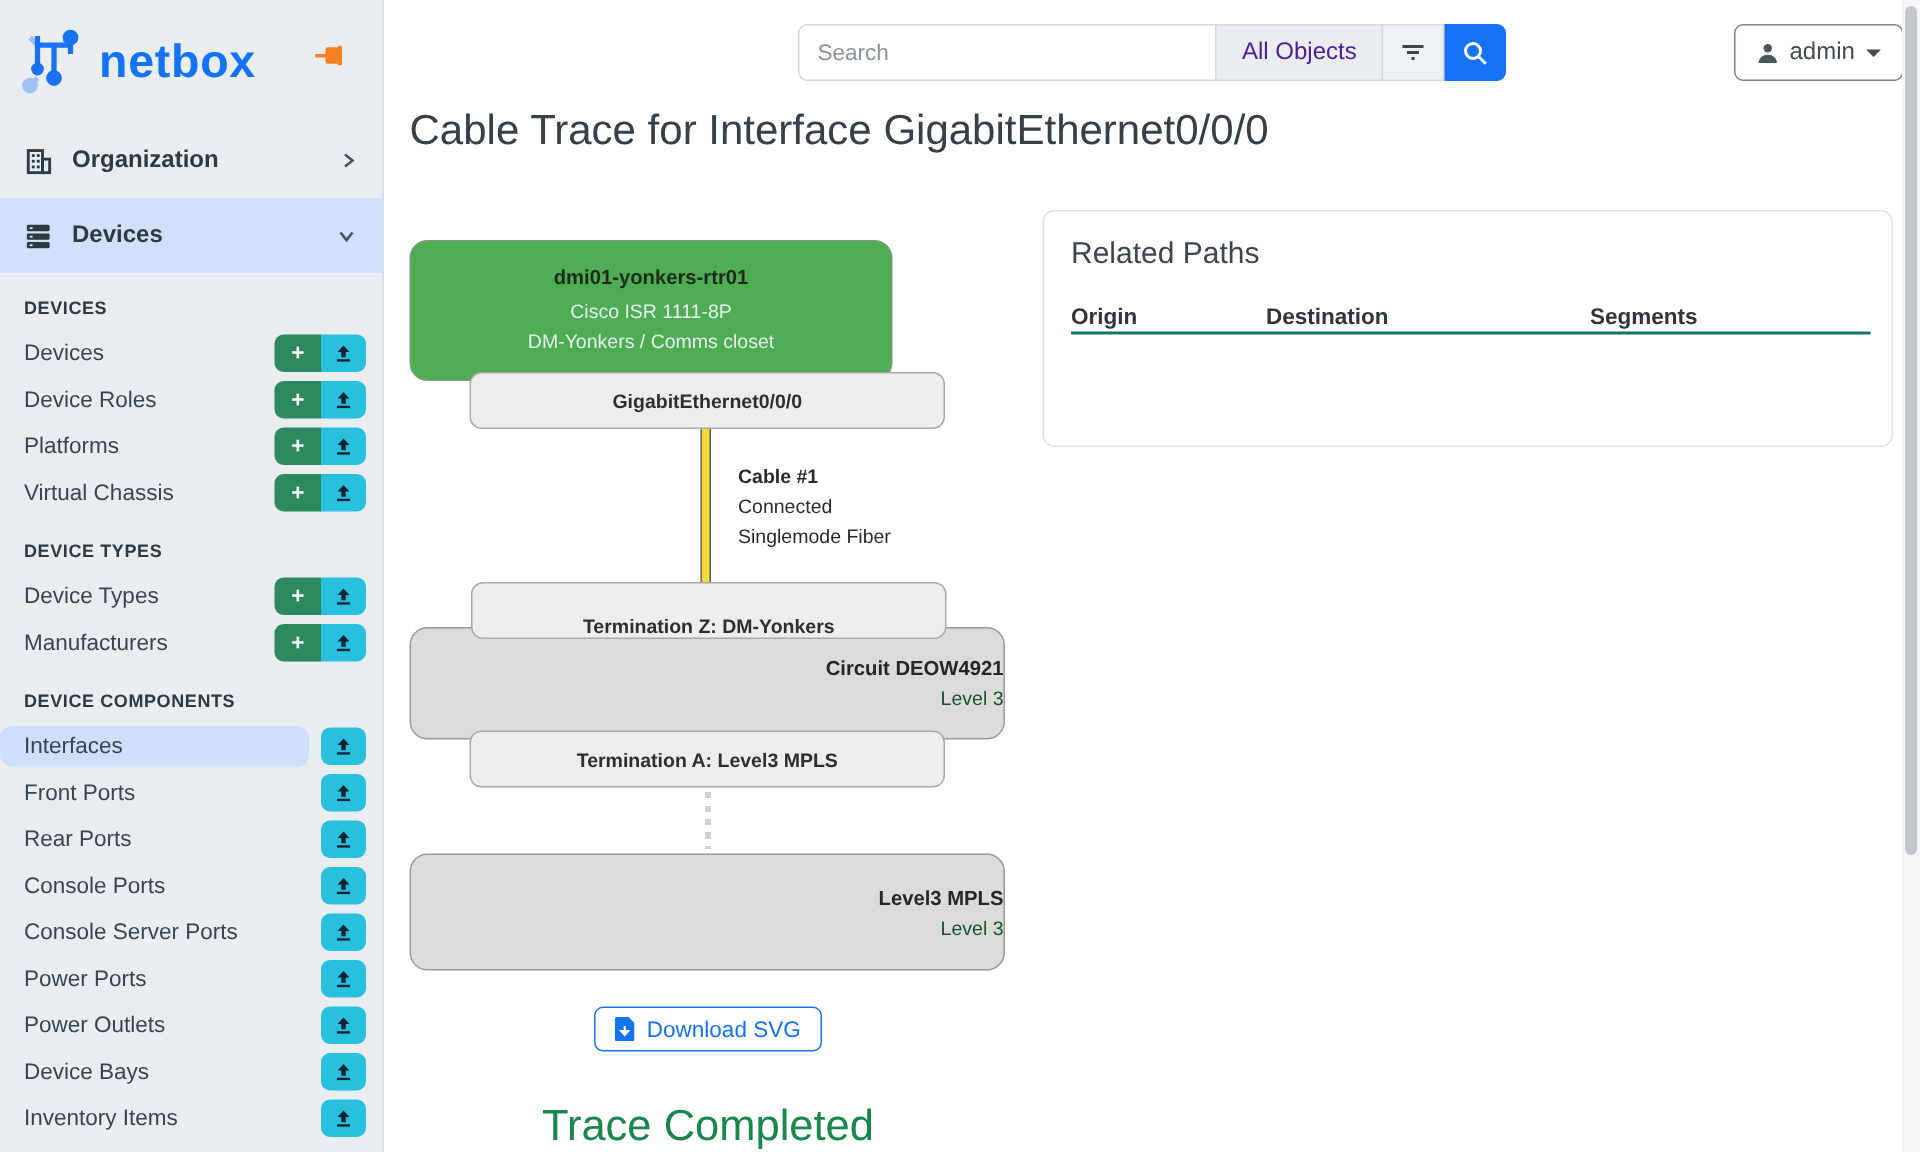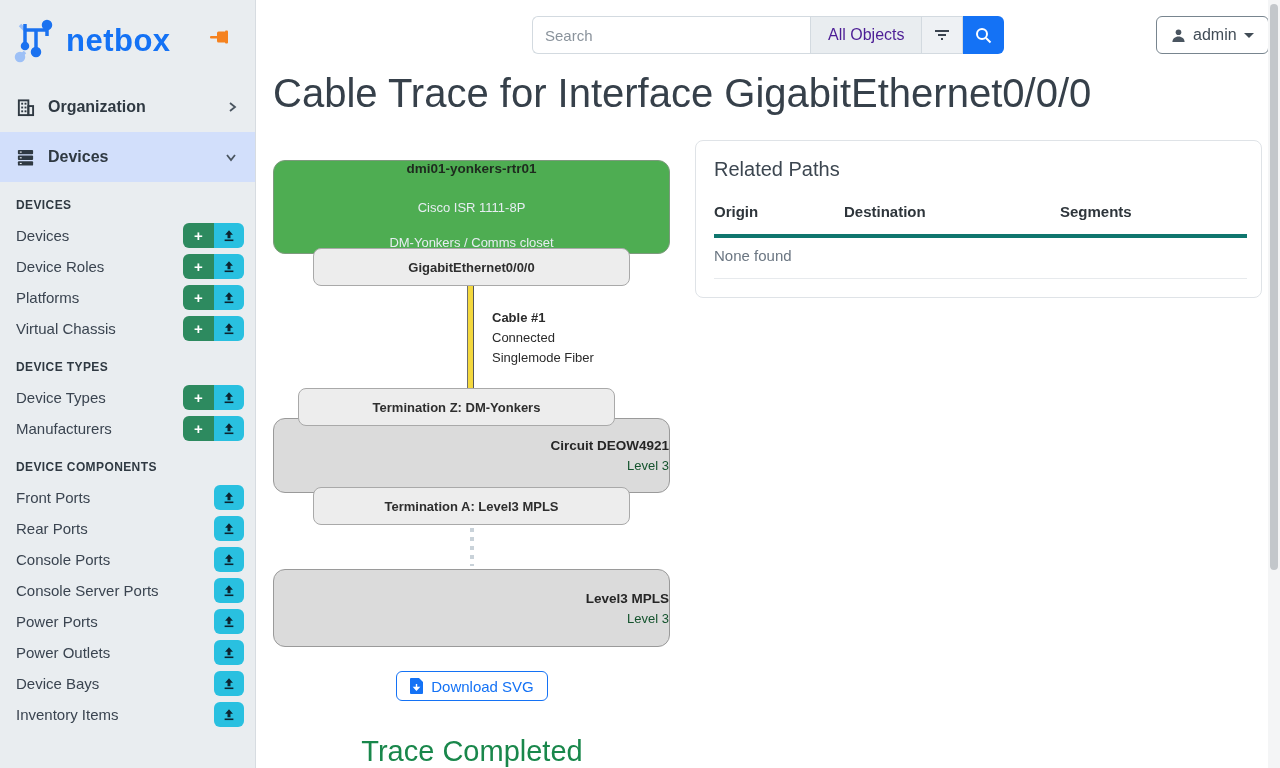--- a/index.html
+++ b/index.html
@@ -45,34 +45,34 @@
     background:#eef1f4; border:1px solid #d3dae0; border-left:none; cursor:pointer; }
   .search-btn { width:41px; height:38px; background:#1472f5; border:none; border-radius:0 6px 6px 0;
     display:flex; align-items:center; justify-content:center; cursor:pointer; }
   .user-btn { position:absolute; left:1156px; top:16px; height:38px; padding:0 14px;
     display:flex; align-items:center; gap:7px; background:#fff; border:1px solid #78858f;
     border-radius:6px; font-size:16px; color:#414c56; cursor:pointer; }
   .caret-down { width:0; height:0; border-left:5px solid transparent; border-right:5px solid transparent;
     border-top:5px solid #414c56; }
 
   
-  .page-title { position:absolute; left:273px; top:71px; font-size:40px; font-weight:400;
+  .page-title { position:absolute; left:273px; top:71px; font-size:28px; font-weight:400;
     color:#36404a; }
 
   
   .tbox { position:absolute; border:1px solid #8f8f8f; text-align:center;
     display:flex; flex-direction:column; justify-content:center; }
-  .box-device { left:273px; top:160px; width:397px; height:94px; background:#4ead52;
-    border-radius:12px; border-color:#7d9a7d; z-index:1;justify-content:space-between; }
+  .box-device { left:273px; top:160px; width:322px; height:94px; background:#4ead52;
+    border-radius:12px; border-color:#7d9a7d; z-index:1; }
   .box-device .t1 { font-size:13.5px; font-weight:700; color:#1e2a1e; margin-bottom:6px; }
   .box-device .t2 { font-size:13px; color:#e7edf2; line-height:20px; }
   .box-term { width:317px; height:38px; background:#ededed; border-radius:8px;
     border-color:#a9a9a9; z-index:3; font-size:13px; font-weight:700; color:#2e2e2e; }
   .box-iface { left:313px; top:248px; }
-  .box-tz  { left:298px; top:388px; }
+  .box-tz  { left:314px; top:388px;justify-content:flex-end; }
   .box-ta  { left:313px; top:487px; }
   .box-parent { left:273px; width:397px; background:#dbdbdb; border-radius:12px;
     border-color:#9a9a9a; z-index:2;align-items:flex-end; }
   .box-circuit { top:418px; height:75px; }
   .box-provider { top:569px; height:78px; }
   .box-parent .t1 { font-size:13.5px; font-weight:700; color:#262626; margin-bottom:5px; }
   .box-parent .t2 { font-size:13px; color:#14532d; }
   .cable-line { position:absolute; left:467px; top:286px; width:7px; height:103px;
     background:#f4d83e; border-left:1px solid #6e6e6e; border-right:1px solid #565656; z-index:0; }
   .cable-label { position:absolute; left:492px; top:308px; font-size:13px; color:#2b2b2b;
@@ -85,21 +85,21 @@
     background:#fff; border:1px solid #1472f5; border-radius:6px; color:#1472f5;
     font-size:15px; cursor:pointer; font-family:"Liberation Sans", sans-serif; }
   .trace-msg { position:absolute; left:272px; top:735px; width:400px; text-align:center;
     font-size:29px; color:#19874b; }
 
   
   .card { position:absolute; left:695px; top:140px; width:567px; height:158px;
     background:#fff; border:1px solid #dfe3e7; border-radius:8px; }
   .card-title { position:absolute; left:18px; top:17px; font-size:20px; font-weight:400; color:#3c4650; }
   .thead { position:absolute; left:18px; top:62px; width:533px; display:flex;
-    padding-bottom:14px; border-bottom:4px solid #0f766e;
+    padding-bottom:1px; border-bottom:2px solid #0f766e;
     font-size:15px; font-weight:700; color:#2e353b; }
   .col-origin { width:130px; } .col-dest { width:216px; } .col-seg { flex:1; }
   .trow { position:absolute; left:18px; top:95px; width:533px; padding:11px 0 14px;
     border-bottom:1px solid #e7eaed; font-size:15px; color:#6b7682; }
 
   
   .scrollbar { position:absolute; right:0; top:0; width:12px; height:768px; background:#f4f5f6; }
   .scroll-thumb { position:absolute; left:2px; top:4px; width:8px; height:566px;
     background:#c3c7cb; border-radius:4px; }
 </style>
@@ -260,20 +260,32 @@
             </svg>
           </button>
       </span>
     </div>
   </div>
 
   <div class="sb-section">
     <div class="sb-header">DEVICE COMPONENTS</div>
 
     <div class="sb-item">
+      <span class="pill"></span>
+      <span class="lbl">Interfaces</span>
+      <span class="btns">
+          <button class="btn-import solo">
+            <svg width="14" height="14" viewBox="0 0 16 16">
+              <path fill="#0c2430" d="M8 1.5l4.5 5h-2.8v4h-3.4v-4H3.5z"></path>
+              <rect x="3" y="12" width="10" height="1.8" fill="#0c2430"></rect>
+            </svg>
+          </button>
+        </span>
+    </div>
+    <div class="sb-item">
       <span class="lbl">Front Ports</span>
       <span class="btns">
           <button class="btn-import solo">
             <svg width="14" height="14" viewBox="0 0 16 16">
               <path fill="#0c2430" d="M8 1.5l4.5 5h-2.8v4h-3.4v-4H3.5z"></path>
               <rect x="3" y="12" width="10" height="1.8" fill="#0c2430"></rect>
             </svg>
           </button>
         </span>
     </div>
@@ -437,18 +449,17 @@
 
 <div class="trace-msg">Trace Completed</div>
 
 <section class="card">
   <h2 class="card-title">Related Paths</h2>
   <div class="thead">
     <span class="col-origin">Origin</span>
     <span class="col-dest">Destination</span>
     <span class="col-seg">Segments</span>
   </div>
-  <div class="trow">None found</div>
 </section>
 
 <div class="scrollbar">
   <div class="scroll-thumb"></div>
 </div>
 
 </body></html>

